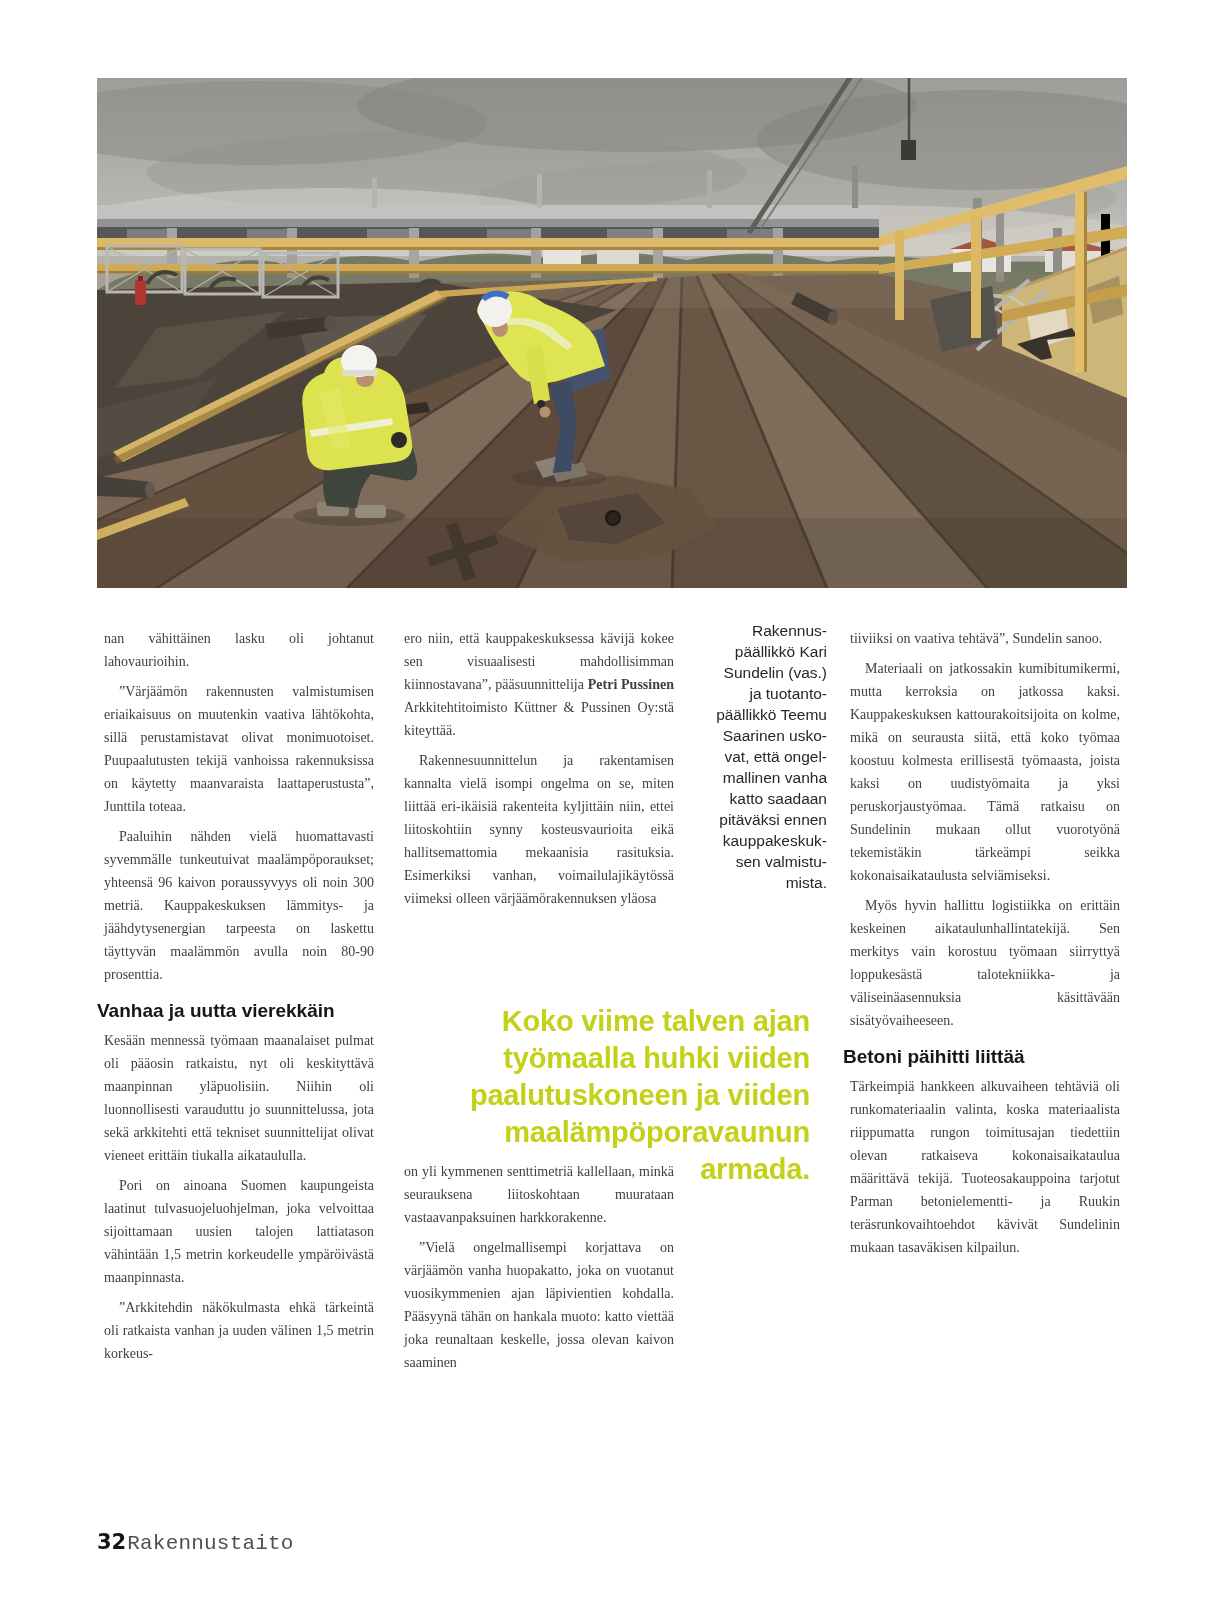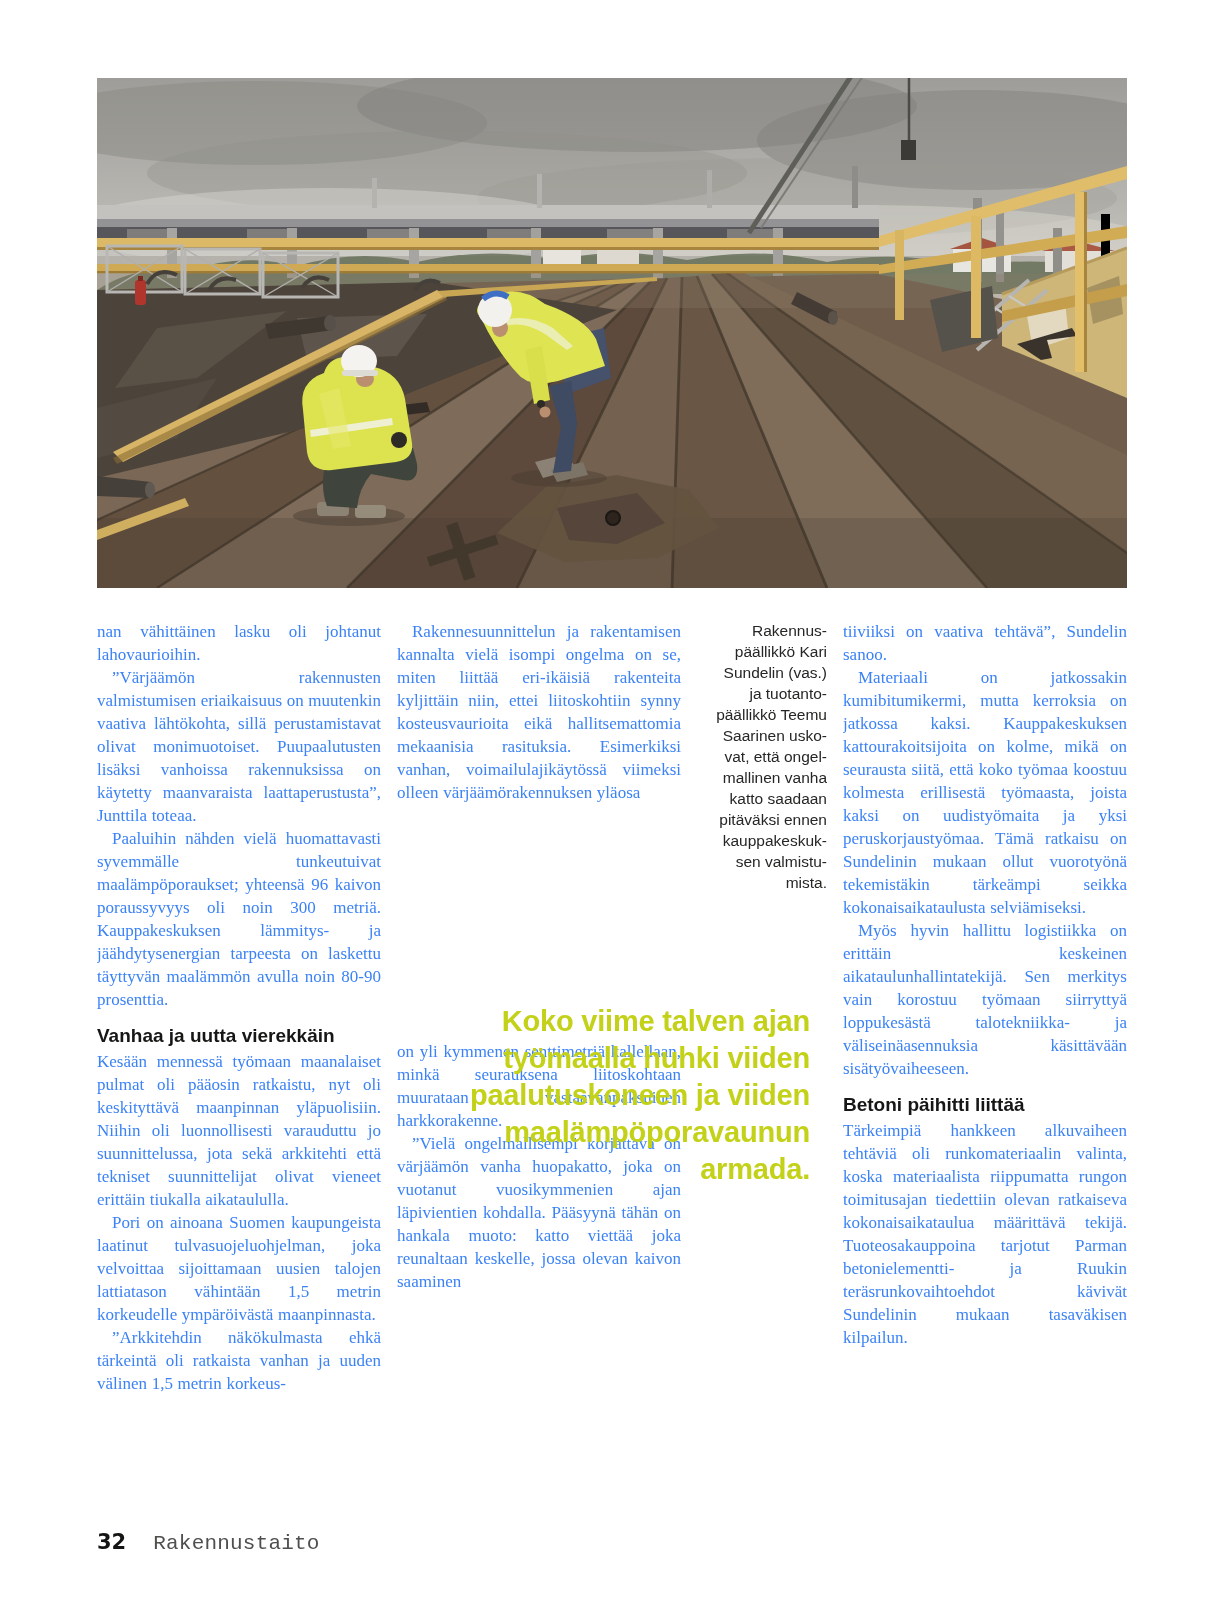--- a/index.html
+++ b/index.html
@@ -9,41 +9,41 @@
     overflow:hidden;
   }
   .photo-wrap{position:absolute;left:97px;top:78px;width:1030px;height:510px;overflow:hidden;background:#a9a8a3;}
   .photo-wrap svg{display:block;}
 
   .columns{position:absolute;left:97px;top:620px;width:1030px;height:900px;display:flex;gap:16px;}
   .col{overflow:hidden;}
   .c1,.c2,.c4{width:284px;}
   .c3{width:130px;}
   .body-p{
-    margin:0;font-size:17px;line-height:23px;text-align:justify;
-    color:#3b82f6;word-spacing:.02em;
+    margin:7px;font-size:14px;line-height:23px;text-align:justify;
+    color:#404040;word-spacing:.02em;
   }
   .body-p.indent{text-indent:15px;}
   .col-heading{
     font-family:"Liberation Sans","DejaVu Sans",sans-serif;font-weight:bold;
     font-size:19px;line-height:23px;color:#161614;margin:13px 0 3px 0;
   }
   .c2 .gap-for-quote{height:236px;}
   .caption{
     font-family:"Liberation Sans","DejaVu Sans",sans-serif;font-weight:normal;
     font-size:15.5px;line-height:21px;color:#262624;white-space:pre-line;text-align:right;
   }
   .pull-quote{
     position:absolute;left:298px;top:383px;width:415px;
     font-family:"Liberation Sans","DejaVu Sans",sans-serif;font-weight:bold;
     font-size:29px;line-height:37px;color:#c3d118;text-align:right;white-space:pre-line;
     letter-spacing:-0.2px;
   }
   .footer{
-    position:absolute;left:97px;top:1530px;display:flex;align-items:baseline;gap:27px;
+    position:absolute;left:97px;top:1530px;display:flex;align-items:baseline;gap:1px;
     font-family:"DejaVu Sans","Liberation Sans",sans-serif;
   }
   .footer .pagenum{font-weight:bold;font-size:21px;color:#141412;}
   .footer .magname{font-size:21px;color:#4f4f4d;letter-spacing:.2px;font-family:Liberation Mono, monospace;}
   strong{font-weight:bold;}
 </style>
 </head>
 <body>
 
 <div class="photo-wrap">
@@ -266,29 +266,30 @@
       <circle cx="398" cy="232" r="17" fill="#f2f1ed"></circle>
       <path d="M386,221 q12,-10 25,-2" stroke="#3f6fc4" stroke-width="6" fill="none"></path>
     </g>
   </svg>
 </div>
 
 <div class="columns">
 
   <div class="col c1">
     <p class="body-p">nan vähittäinen lasku oli johtanut lahovaurioihin.</p>
-    <p class="body-p indent">”Värjäämön rakennusten valmistumisen eriaikaisuus on muutenkin vaativa lähtökohta, sillä perustamistavat olivat monimuotoiset. Puupaalutusten lisäksi vanhoissa rakennuksissa on käytetty maanvaraista laattaperustusta”, Junttila toteaa.</p>
+    <p class="body-p indent">”Värjäämön rakennusten valmistumisen eriaikaisuus on muutenkin vaativa lähtökohta, sillä perustamistavat olivat monimuotoiset. Puupaalutusten tekijä vanhoissa rakennuksissa on käytetty maanvaraista laattaperustusta”, Junttila toteaa.</p>
     <p class="body-p indent">Paaluihin nähden vielä huomattavasti syvemmälle tunkeutuivat maalämpöporaukset; yhteensä 96 kaivon poraussyvyys oli noin 300 metriä. Kauppakeskuksen lämmitys- ja jäähdytysenergian tarpeesta on laskettu täyttyvän maalämmön avulla noin 80-90 prosenttia.</p>
     <h3 class="col-heading">Vanhaa ja uutta vierekkäin</h3>
     <p class="body-p">Kesään mennessä työmaan maanalaiset pulmat oli pääosin ratkaistu, nyt oli keskityttävä maanpinnan yläpuolisiin. Niihin oli luonnollisesti varauduttu jo suunnittelussa, jota sekä arkkitehti että tekniset suunnittelijat olivat vieneet erittäin tiukalla aikataululla.</p>
     <p class="body-p indent">Pori on ainoana Suomen kaupungeista laatinut tulvasuojeluohjelman, joka velvoittaa sijoittamaan uusien talojen lattiatason vähintään 1,5 metrin korkeudelle ympäröivästä maanpinnasta.</p>
     <p class="body-p indent">”Arkkitehdin näkökulmasta ehkä tärkeintä oli ratkaista vanhan ja uuden välinen 1,5 metrin korkeus-</p>
   </div>
 
   <div class="col c2">
+    <p class="body-p"><span>ero niin, että kauppakeskuksessa kävijä kokee sen visuaalisesti mahdollisimman kiinnostavana”, pääsuunnittelija </span><strong>Petri Pussinen</strong><span> Arkkitehtitoimisto Küttner &amp; Pussinen Oy:stä kiteyttää.</span></p>
     <p class="body-p indent">Rakennesuunnittelun ja rakentamisen kannalta vielä isompi ongelma on se, miten liittää eri-ikäisiä rakenteita kyljittäin niin, ettei liitoskohtiin synny kosteusvaurioita eikä hallitsemattomia mekaanisia rasituksia. Esimerkiksi vanhan, voimailulajikäytössä viimeksi olleen värjäämörakennuksen yläosa</p>
     <div class="gap-for-quote"></div>
     <p class="body-p">on yli kymmenen senttimetriä kallellaan, minkä seurauksena liitoskohtaan muurataan vastaavanpaksuinen harkkorakenne.</p>
     <p class="body-p indent">”Vielä ongelmallisempi korjattava on värjäämön vanha huopakatto, joka on vuotanut vuosikymmenien ajan läpivientien kohdalla. Pääsyynä tähän on hankala muoto: katto viettää joka reunaltaan keskelle, jossa olevan kaivon saaminen</p>
   </div>
 
   <div class="col c3">
     <div class="caption">Rakennus-
 päällikkö Kari
 Sundelin (vas.)

